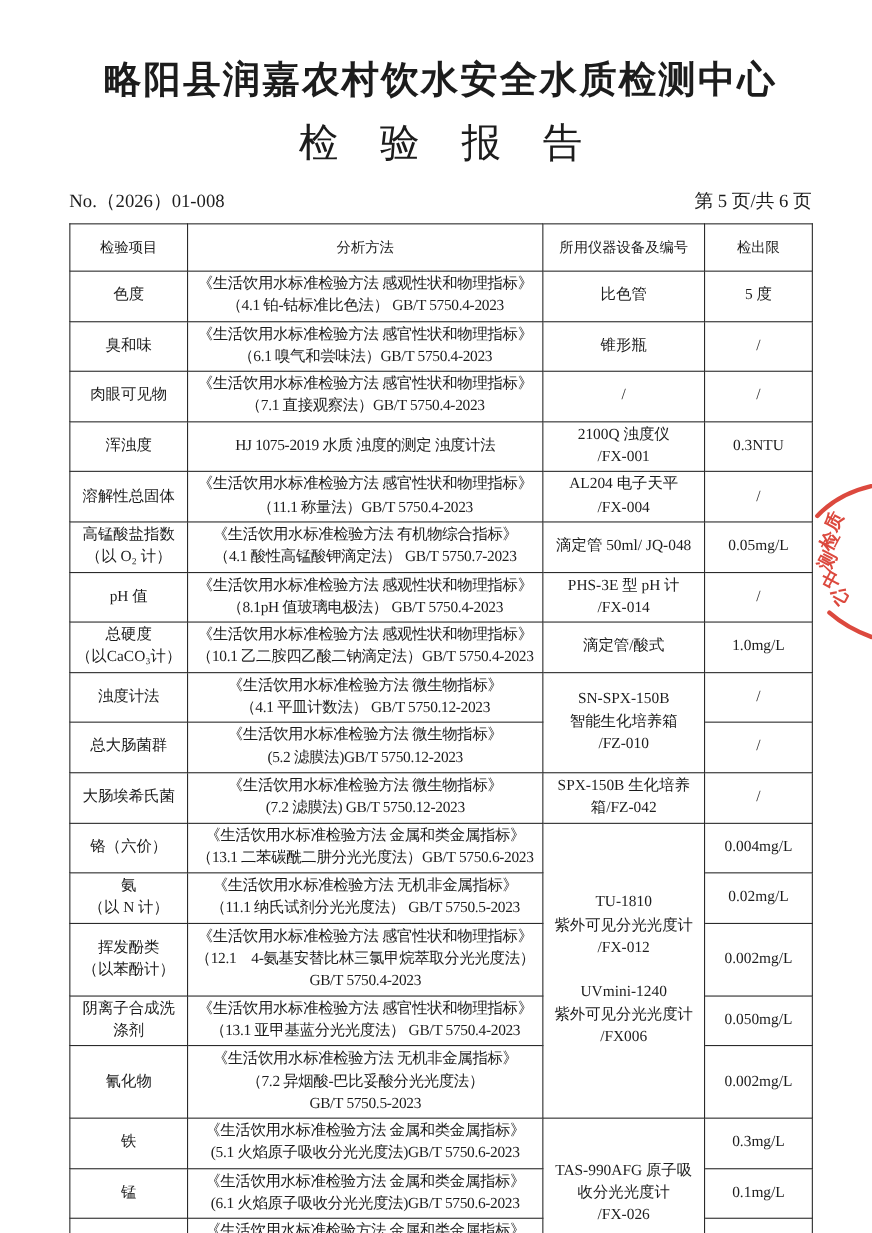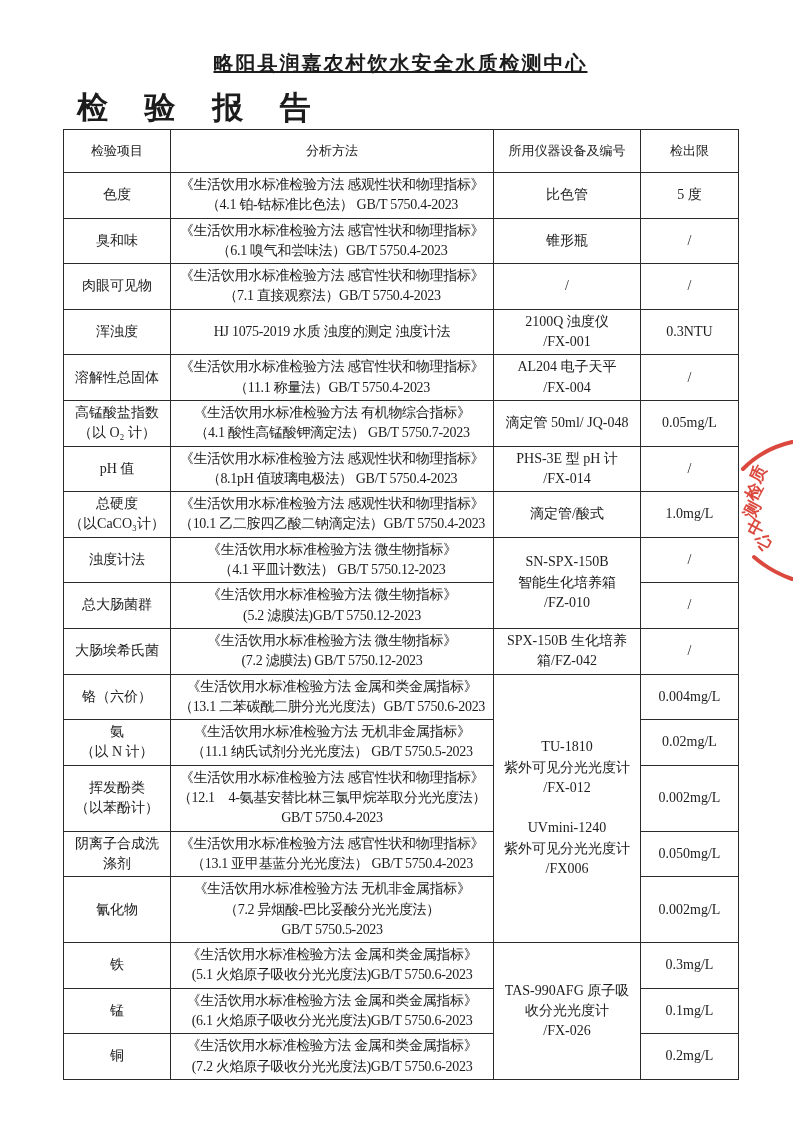--- a/index.html
+++ b/index.html
@@ -3,25 +3,25 @@
 <meta charset="utf-8">
 <style>
   html,body{margin:0;padding:0;}
   body{
     width:793px;height:1121px;background:#ffffff;position:relative;
     font-family:"Liberation Serif","DejaVu Serif",serif;color:#1c1c1c;
     overflow:hidden;
   }
   .page{position:absolute;inset:0;padding:44px 55px 0 63px;box-sizing:border-box;}
   .org-title{
-    text-align:center;font-size:20px;font-weight:700;letter-spacing:2px;
-    font-family:"Liberation Sans","DejaVu Sans",sans-serif;margin-top:6px;text-decoration:underline;
+    text-align:center;font-size:34px;font-weight:700;letter-spacing:2px;
+    font-family:"Liberation Sans","DejaVu Sans",sans-serif;margin-top:6px;
   }
   .report-title{
-    font-size:31px;font-weight:700;letter-spacing:14px;padding-left:14px;
+    text-align:center;font-size:36px;font-weight:400;letter-spacing:14px;padding-left:14px;
     font-family:"Liberation Sans","DejaVu Sans",sans-serif;margin-top:10px;
   }
   .meta-row{
     display:flex;justify-content:space-between;align-items:flex-end;
     font-size:17px;margin-top:16px;margin-bottom:9px;
   }
   table.report{
     width:675px;border-collapse:collapse;table-layout:fixed;
   }
   table.report th,table.report td{
@@ -44,20 +44,24 @@
   }
 </style>
 </head>
 <body>
 
 <div class="page">
 
   <div class="org-title">略阳县润嘉农村饮水安全水质检测中心</div>
   <div class="report-title">检 验 报 告</div>
 
+  <div class="meta-row">
+    <span>No.（2026）01-008</span>
+    <span>第 5 页/共 6 页</span>
+  </div>
 
   <table class="report">
     <colgroup>
       <col style="width:107px">
         <col style="width:323px">
         <col style="width:147px">
         <col style="width:98px">
     </colgroup>
     <thead>
       <tr>

